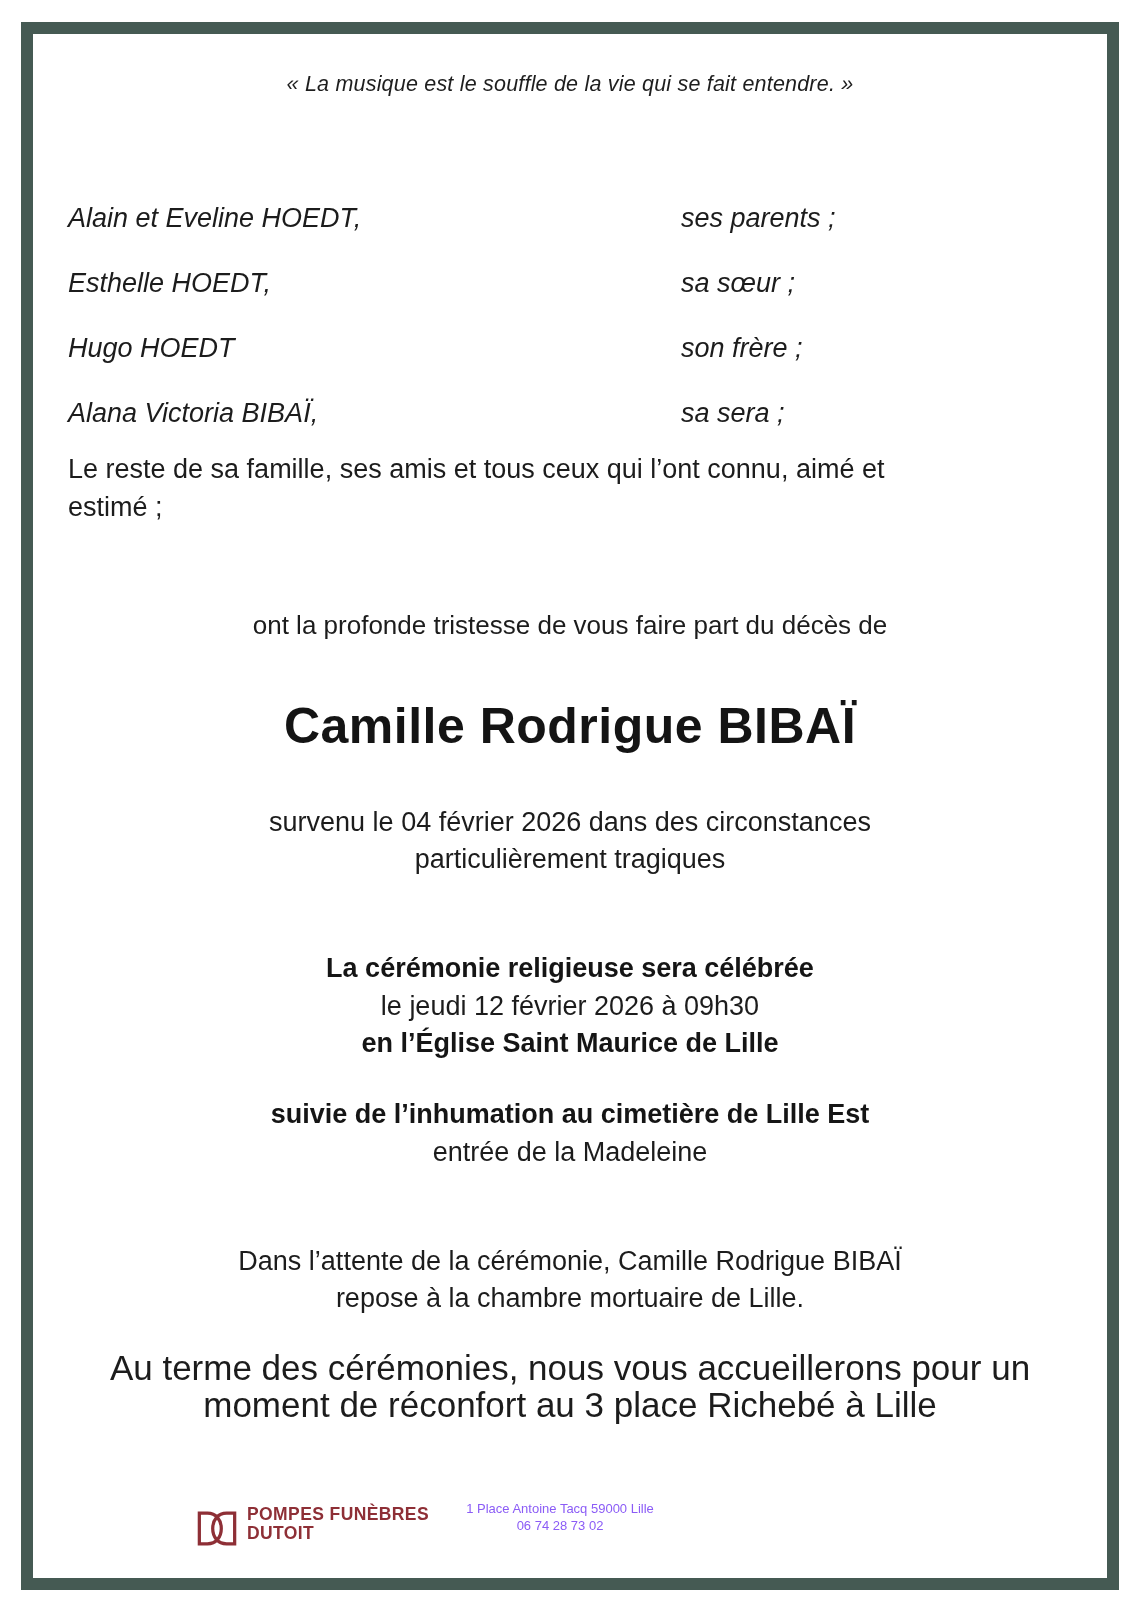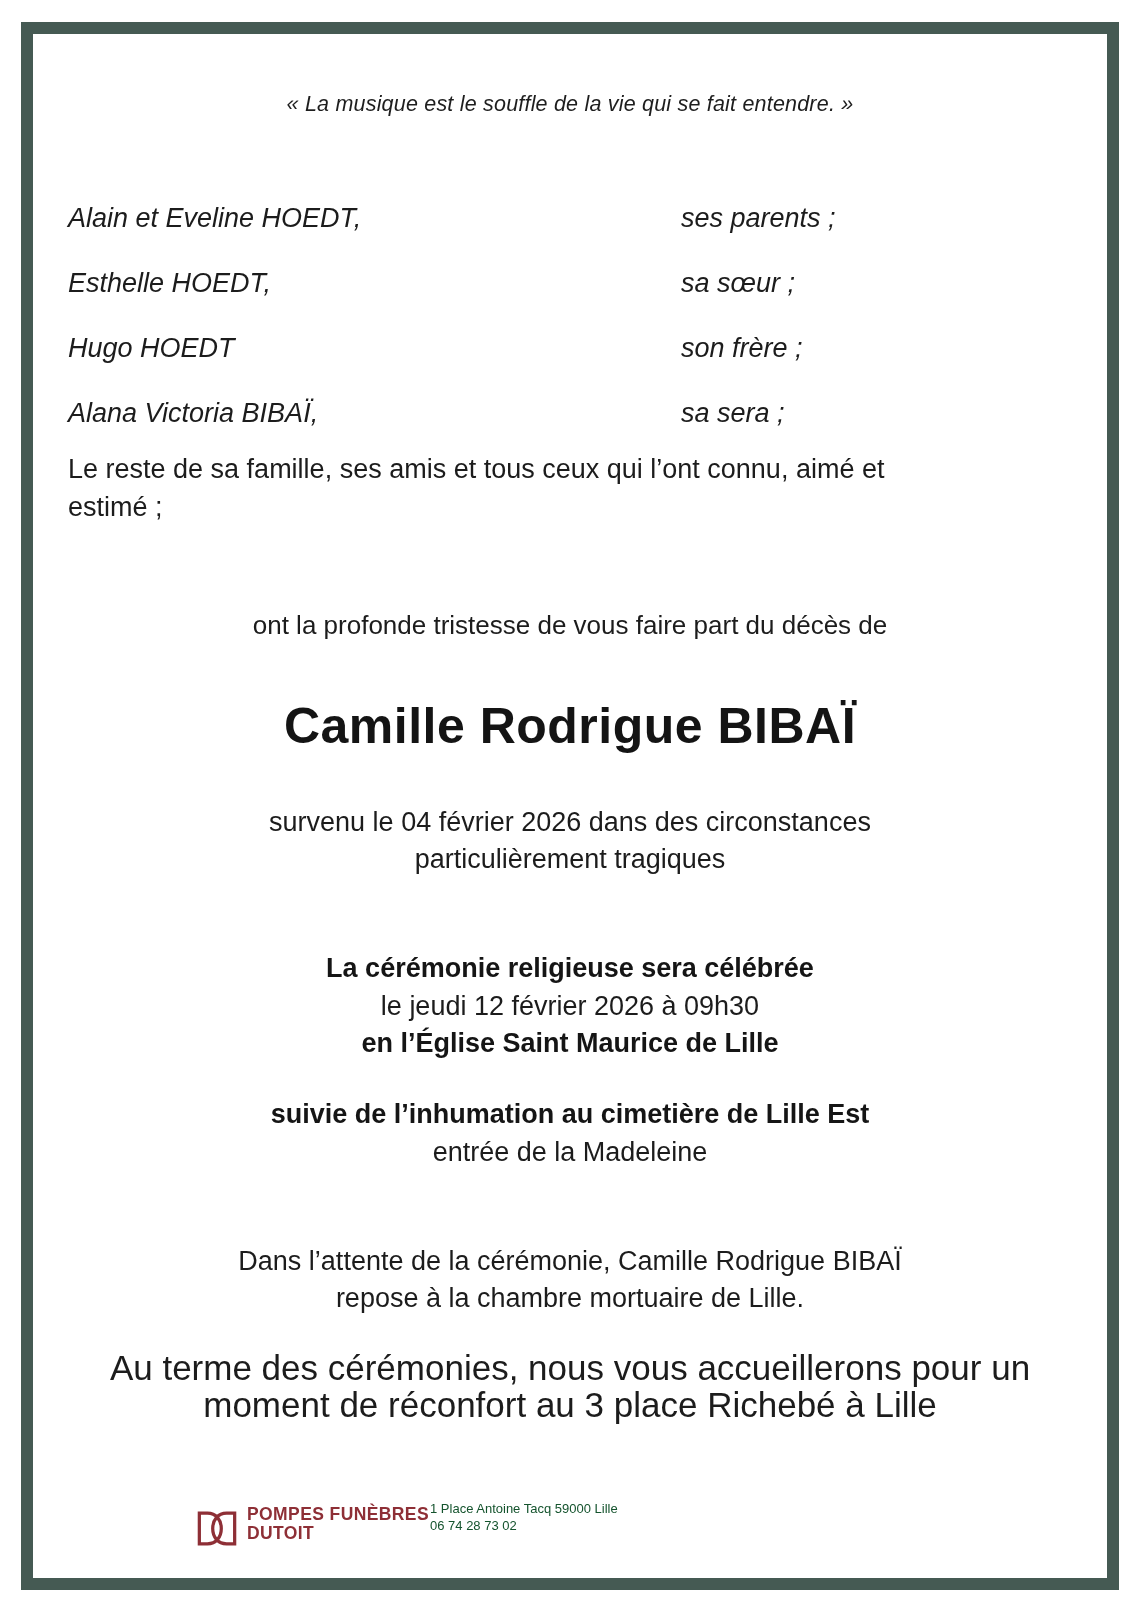--- a/index.html
+++ b/index.html
@@ -21,21 +21,20 @@
   }
   .abs { position: absolute; left: 0; width: 1140px; }
   .center { text-align: center; }
 
   .quote {
     top: 72px;
     font-style: italic;
     font-size: 21.5px;
     color: #1e1e1e;
     letter-spacing: 0.2px;
-    margin-top: 20px;
   }
 
   .fam-row { position: absolute; left: 0; width: 1140px; height: 34px; }
   .fam-row .fam-name {
     position: absolute; left: 68px;
     font-style: italic; font-size: 27px; color: #1c1c1c;
   }
   .fam-row .fam-rel {
     position: absolute; left: 681px;
     font-style: italic; font-size: 27px; color: #1c1c1c;
@@ -71,22 +70,23 @@
 
   .footer-logo-icon { position: absolute; left: 196px; top: 1510px; width: 42px; height: 37px; }
   .brand {
     position: absolute; left: 247px; top: 1505px;
     font-weight: bold; font-size: 17.5px; line-height: 19px;
     letter-spacing: 0.4px;
     color: #8e2f36;
   }
   .footer-contact {
     position: absolute; left: 430px; top: 1500px; width: 260px;
+    text-align: center;
     font-size: 13px; line-height: 17px;
-    color: #14532d;
+    color: #8b5cf6;
   }
 </style>
 </head>
 <body>
 
 <div class="frame"></div>
 
 <div class="abs center quote">« La musique est le souffle de la vie qui se fait entendre. »</div>
 
 <div class="fam-row row-1">

